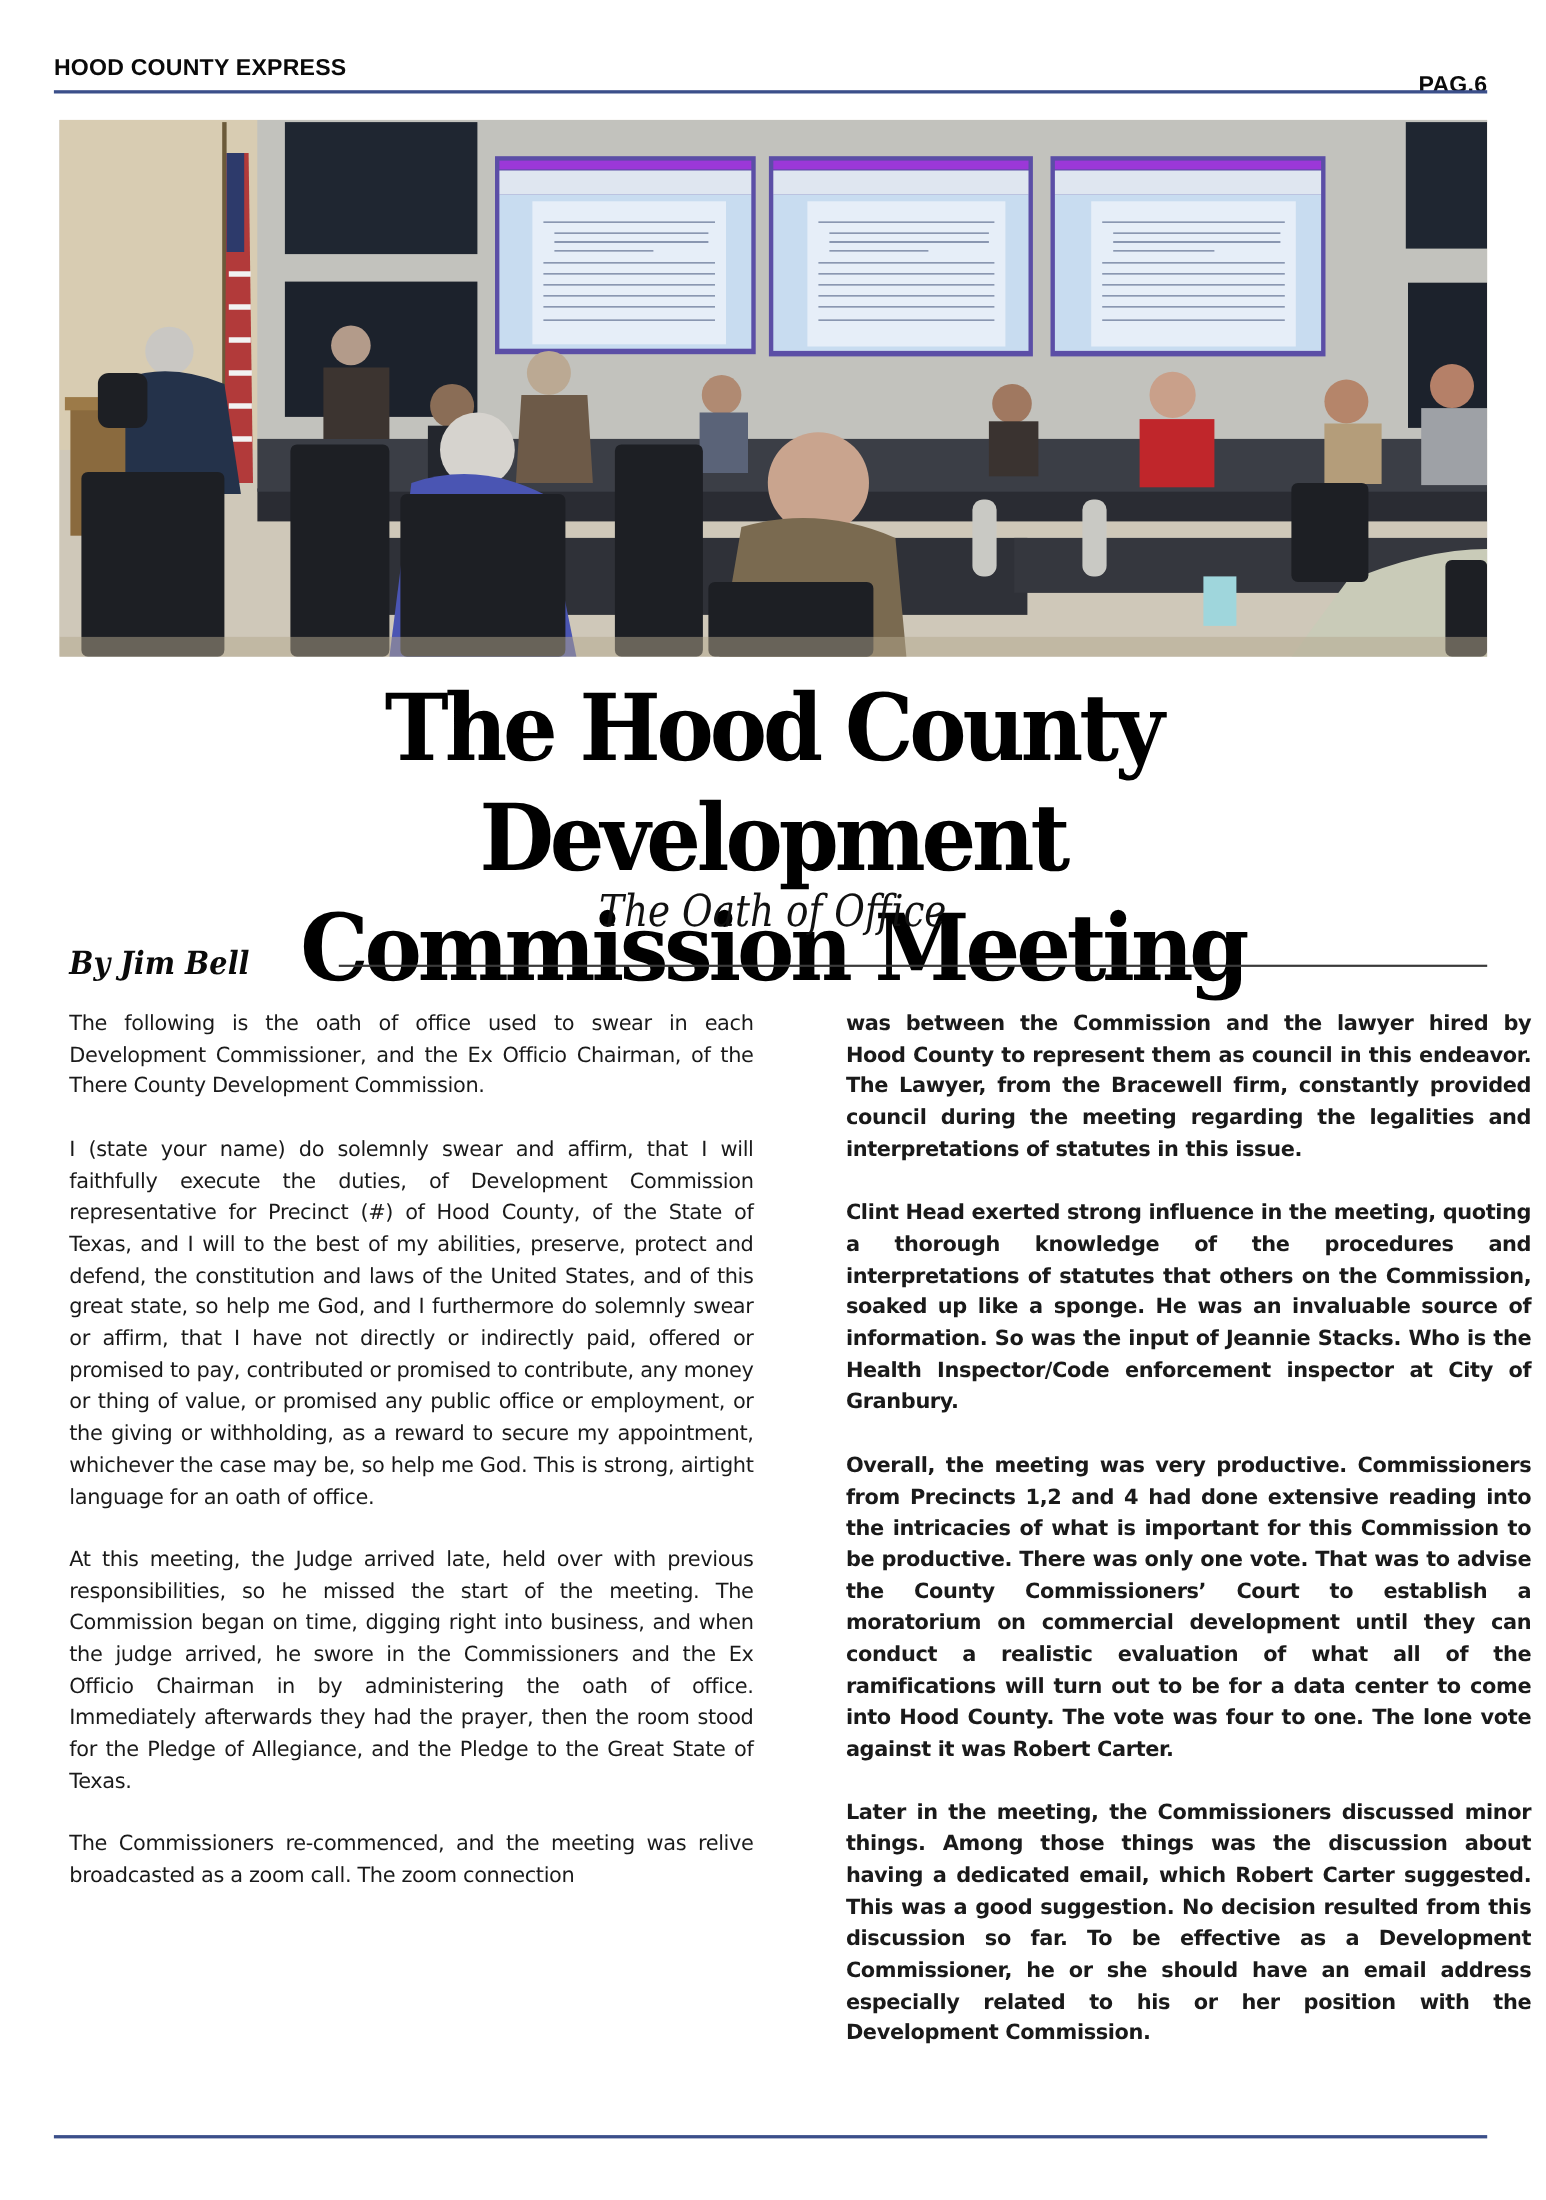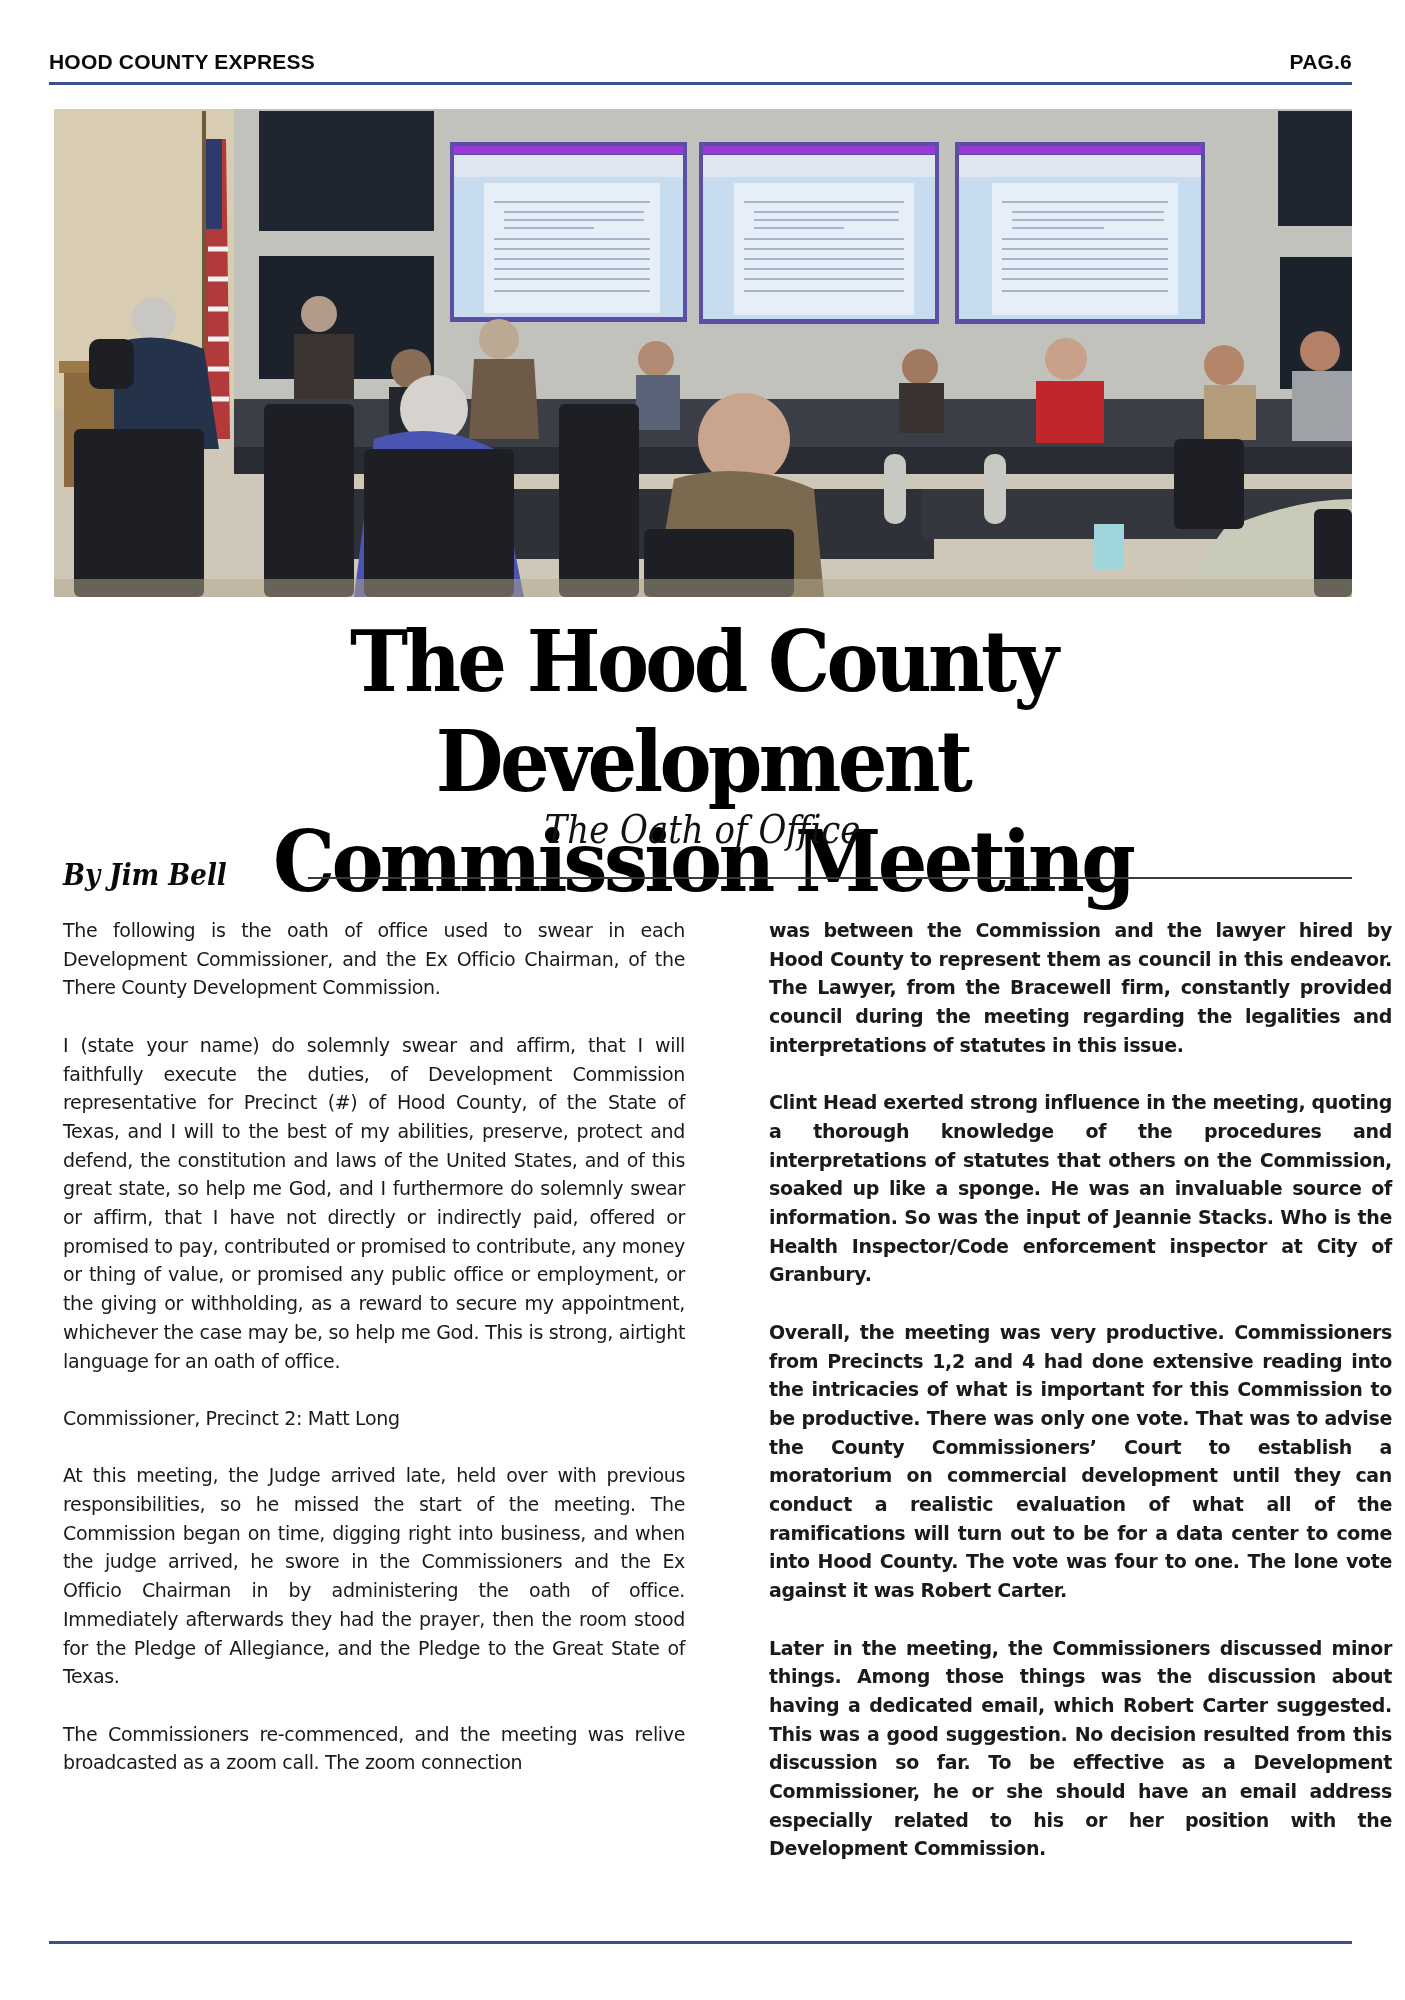--- a/index.html
+++ b/index.html
@@ -3,21 +3,21 @@
 <meta charset="utf-8">
 <style>
   html, body { margin: 0; padding: 0; background: #ffffff; }
   body { width: 1405px; height: 2000px; position: relative; overflow: hidden; color: #111; }
   .masthead { position: absolute; left: 49px; right: 53px; top: 50px; height: 30px; }
   .masthead .name, .masthead .page {
     position: absolute; top: 0; font-family: "Liberation Sans", sans-serif; font-weight: 700;
     font-size: 21px; letter-spacing: 0.2px; color: #0a0a0a;
   }
   .masthead .name { left: 0; }
-  .masthead .page { right: 0; }
+  .masthead .page { right: 0; margin-top: 16px; }
   .rule-top { position: absolute; left: 49px; width: 1303px; top: 82px; height: 3px; background: #3b4f8a; }
   .rule-bottom { position: absolute; left: 49px; width: 1303px; top: 1941px; height: 3px; background: #3b4f8a; }
 
   .photo { position: absolute; left: 54px; top: 109px; width: 1298px; height: 488px; overflow: hidden; background: #c9c3b4; }
   .photo svg { display: block; }
 
   .headline {
     position: absolute; left: 40px; width: 1325px; top: 612px; text-align: center;
     font-family: "DejaVu Serif", serif; font-weight: 900; font-size: 84px; line-height: 100px;
     letter-spacing: -4px; color: #000; transform: scaleX(0.93); transform-origin: center top;
@@ -196,21 +196,20 @@
     <div>Commission Meeting</div>
   </h1>
   <h2 class="subhead" style="margin:0;font-weight:400;">The Oath of Office</h2>
   <div class="byline">By Jim Bell</div>
   <div class="byline-rule"></div>
 
   <div class="col left">
     <p>The following is the oath of office used to swear in each Development Commissioner, and the Ex Officio Chairman, of the There County Development Commission.</p>
     <p>I (state your name) do solemnly swear and affirm, that I will faithfully execute the duties, of Development Commission representative for Precinct (#) of Hood County, of the State of Texas, and I will to the best of my abilities, preserve, protect and defend, the constitution and laws of the United States, and of this great state, so help me God, and I furthermore do solemnly swear or affirm, that I have not directly or indirectly paid, offered or promised to pay, contributed or promised to contribute, any money or thing of value, or promised any public office or employment, or the giving or withholding, as a reward to secure my appointment, whichever the case may be, so help me God. This is strong, airtight language for an oath of office.</p>
     <div class="roster">
-      <div>Commissioner, Precinct 2: Matt Long</div>
     </div>
     <p>At this meeting, the Judge arrived late, held over with previous responsibilities, so he missed the start of the meeting. The Commission began on time, digging right into business, and when the judge arrived, he swore in the Commissioners and the Ex Officio Chairman in by administering the oath of office. Immediately afterwards they had the prayer, then the room stood for the Pledge of Allegiance, and the Pledge to the Great State of Texas.</p>
     <p class="last-cut">The Commissioners re-commenced, and the meeting was relive broadcasted as a zoom call. The zoom connection</p>
   </div>
 
   <div class="col right">
     <p>was between the Commission and the lawyer hired by Hood County to represent them as council in this endeavor. The Lawyer, from the Bracewell firm, constantly provided council during the meeting regarding the legalities and interpretations of statutes in this issue.</p>
     <p>Clint Head exerted strong influence in the meeting, quoting a thorough knowledge of the procedures and interpretations of statutes that others on the Commission, soaked up like a sponge. He was an invaluable source of information. So was the input of Jeannie Stacks. Who is the Health Inspector/Code enforcement inspector at City of Granbury.</p>
     <p>Overall, the meeting was very productive. Commissioners from Precincts 1,2 and 4 had done extensive reading into the intricacies of what is important for this Commission to be productive. There was only one vote. That was to advise the County Commissioners’ Court to establish a moratorium on commercial development until they can conduct a realistic evaluation of what all of the ramifications will turn out to be for a data center to come into Hood County. The vote was four to one. The lone vote against it was Robert Carter.</p>
     <p>Later in the meeting, the Commissioners discussed minor things. Among those things was the discussion about having a dedicated email, which Robert Carter suggested. This was a good suggestion. No decision resulted from this discussion so far. To be effective as a Development Commissioner, he or she should have an email address especially related to his or her position with the Development Commission.</p>

